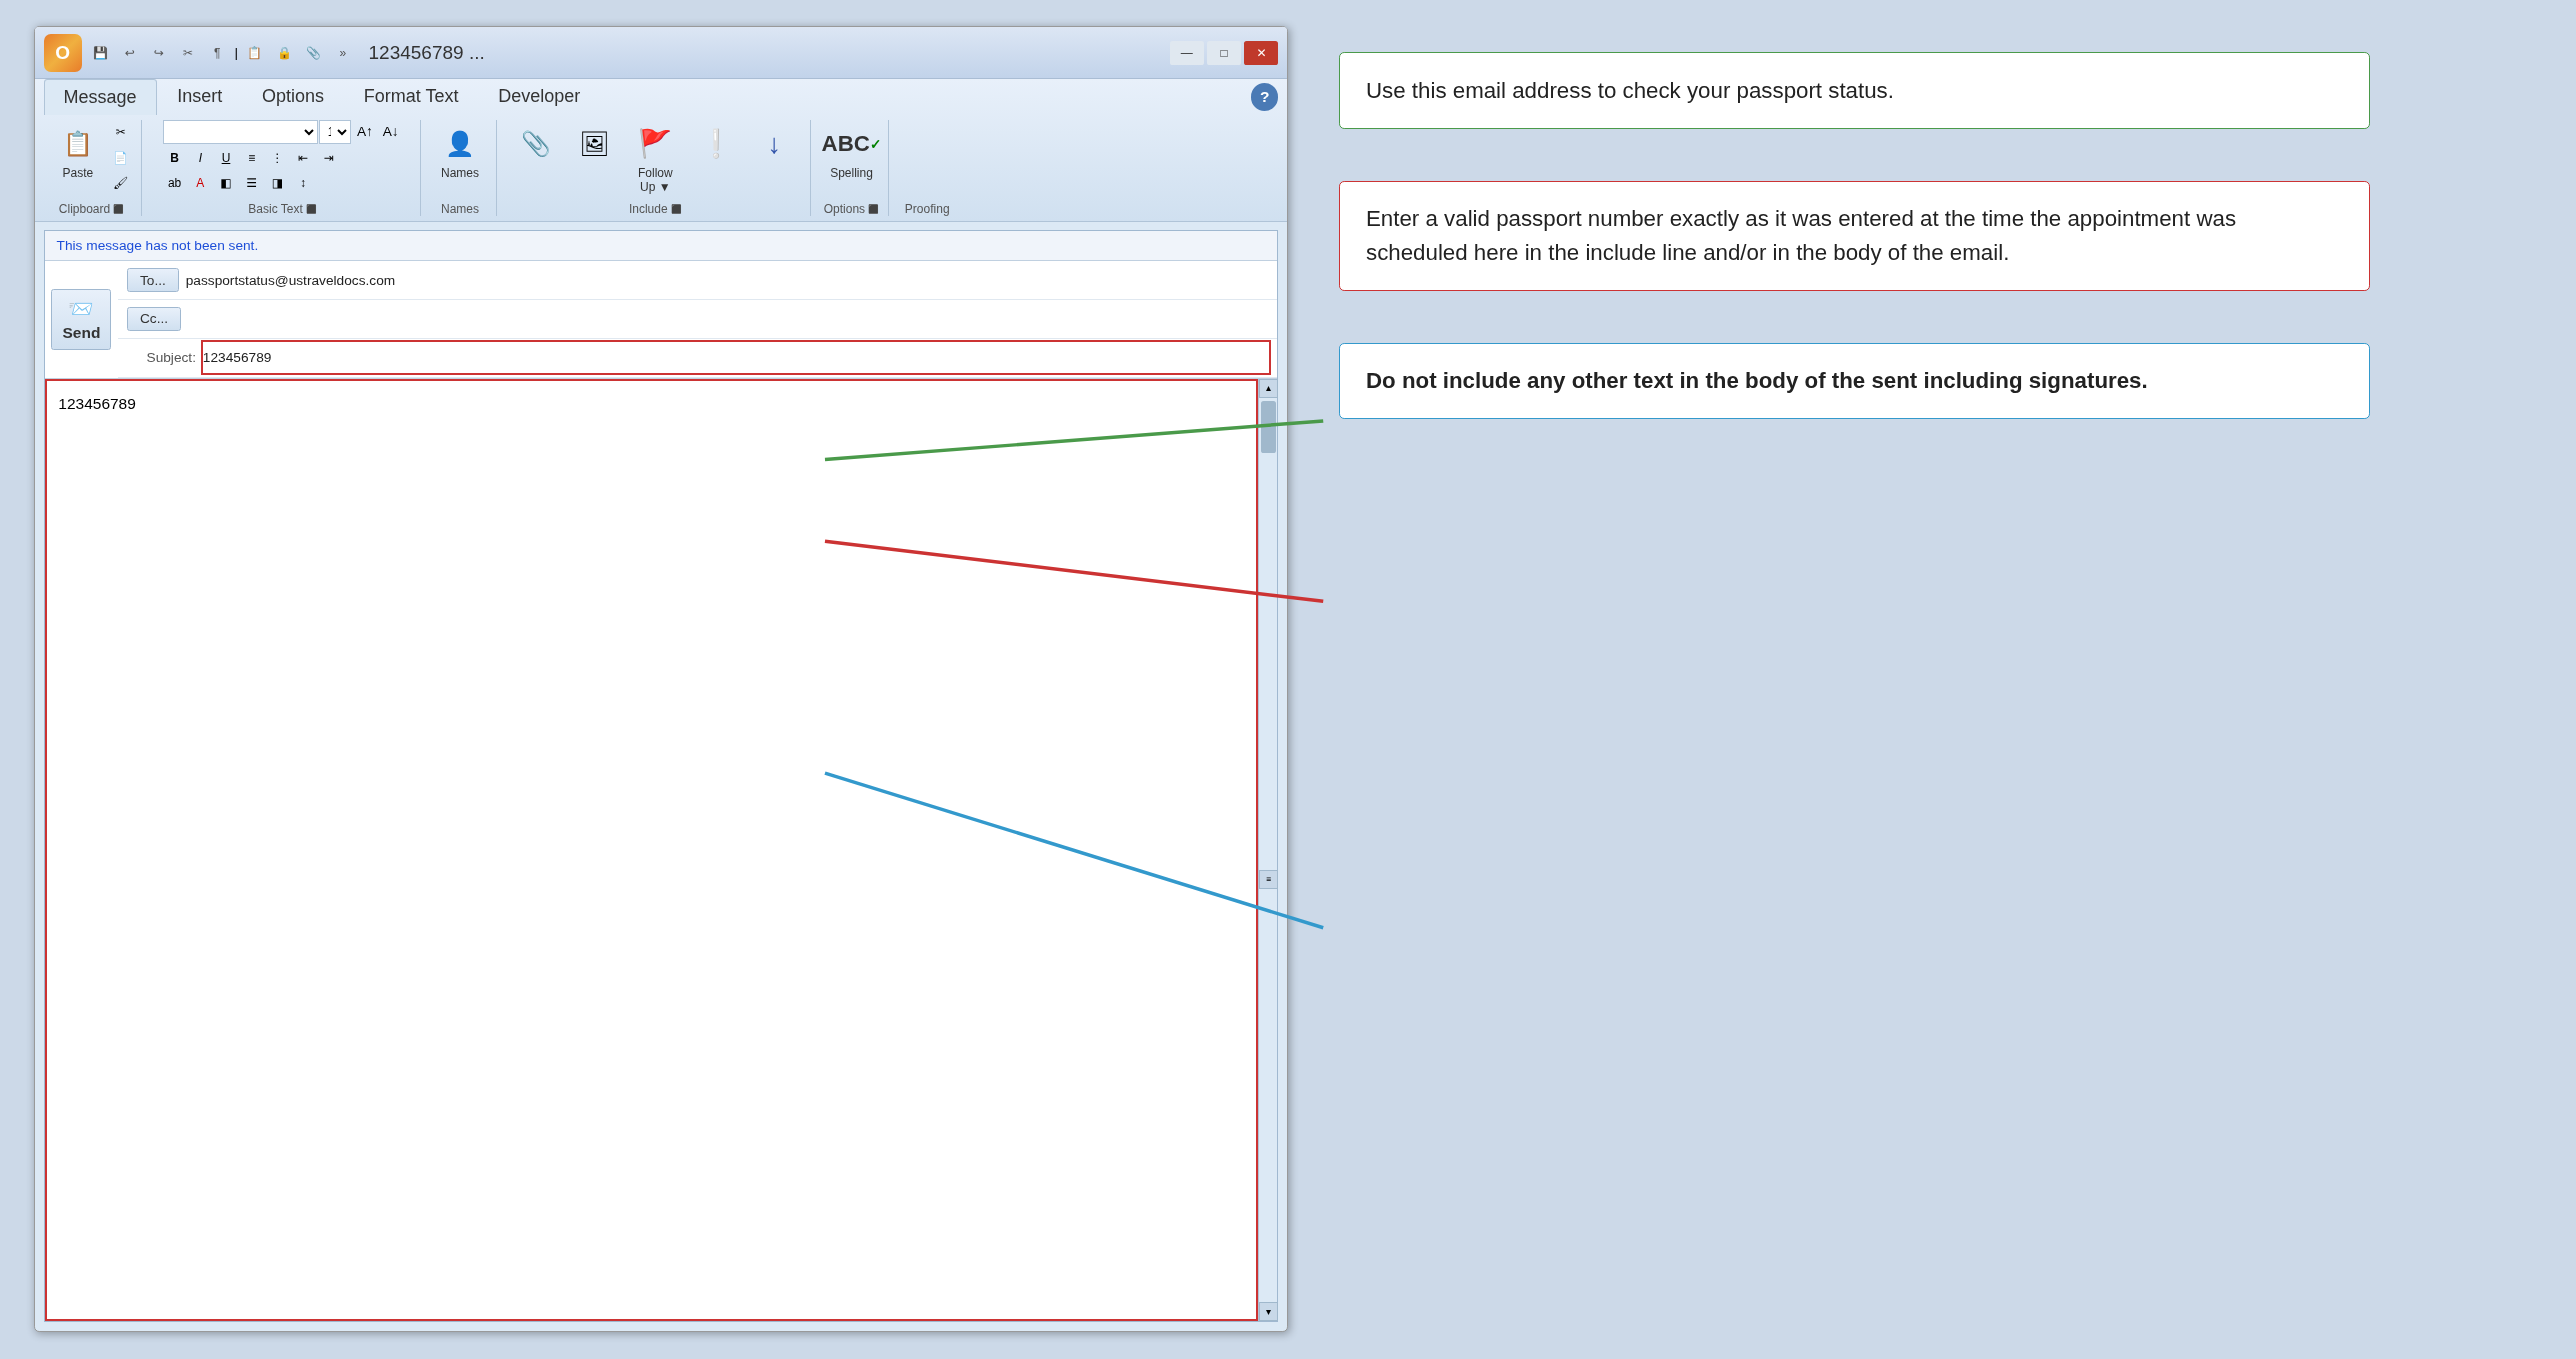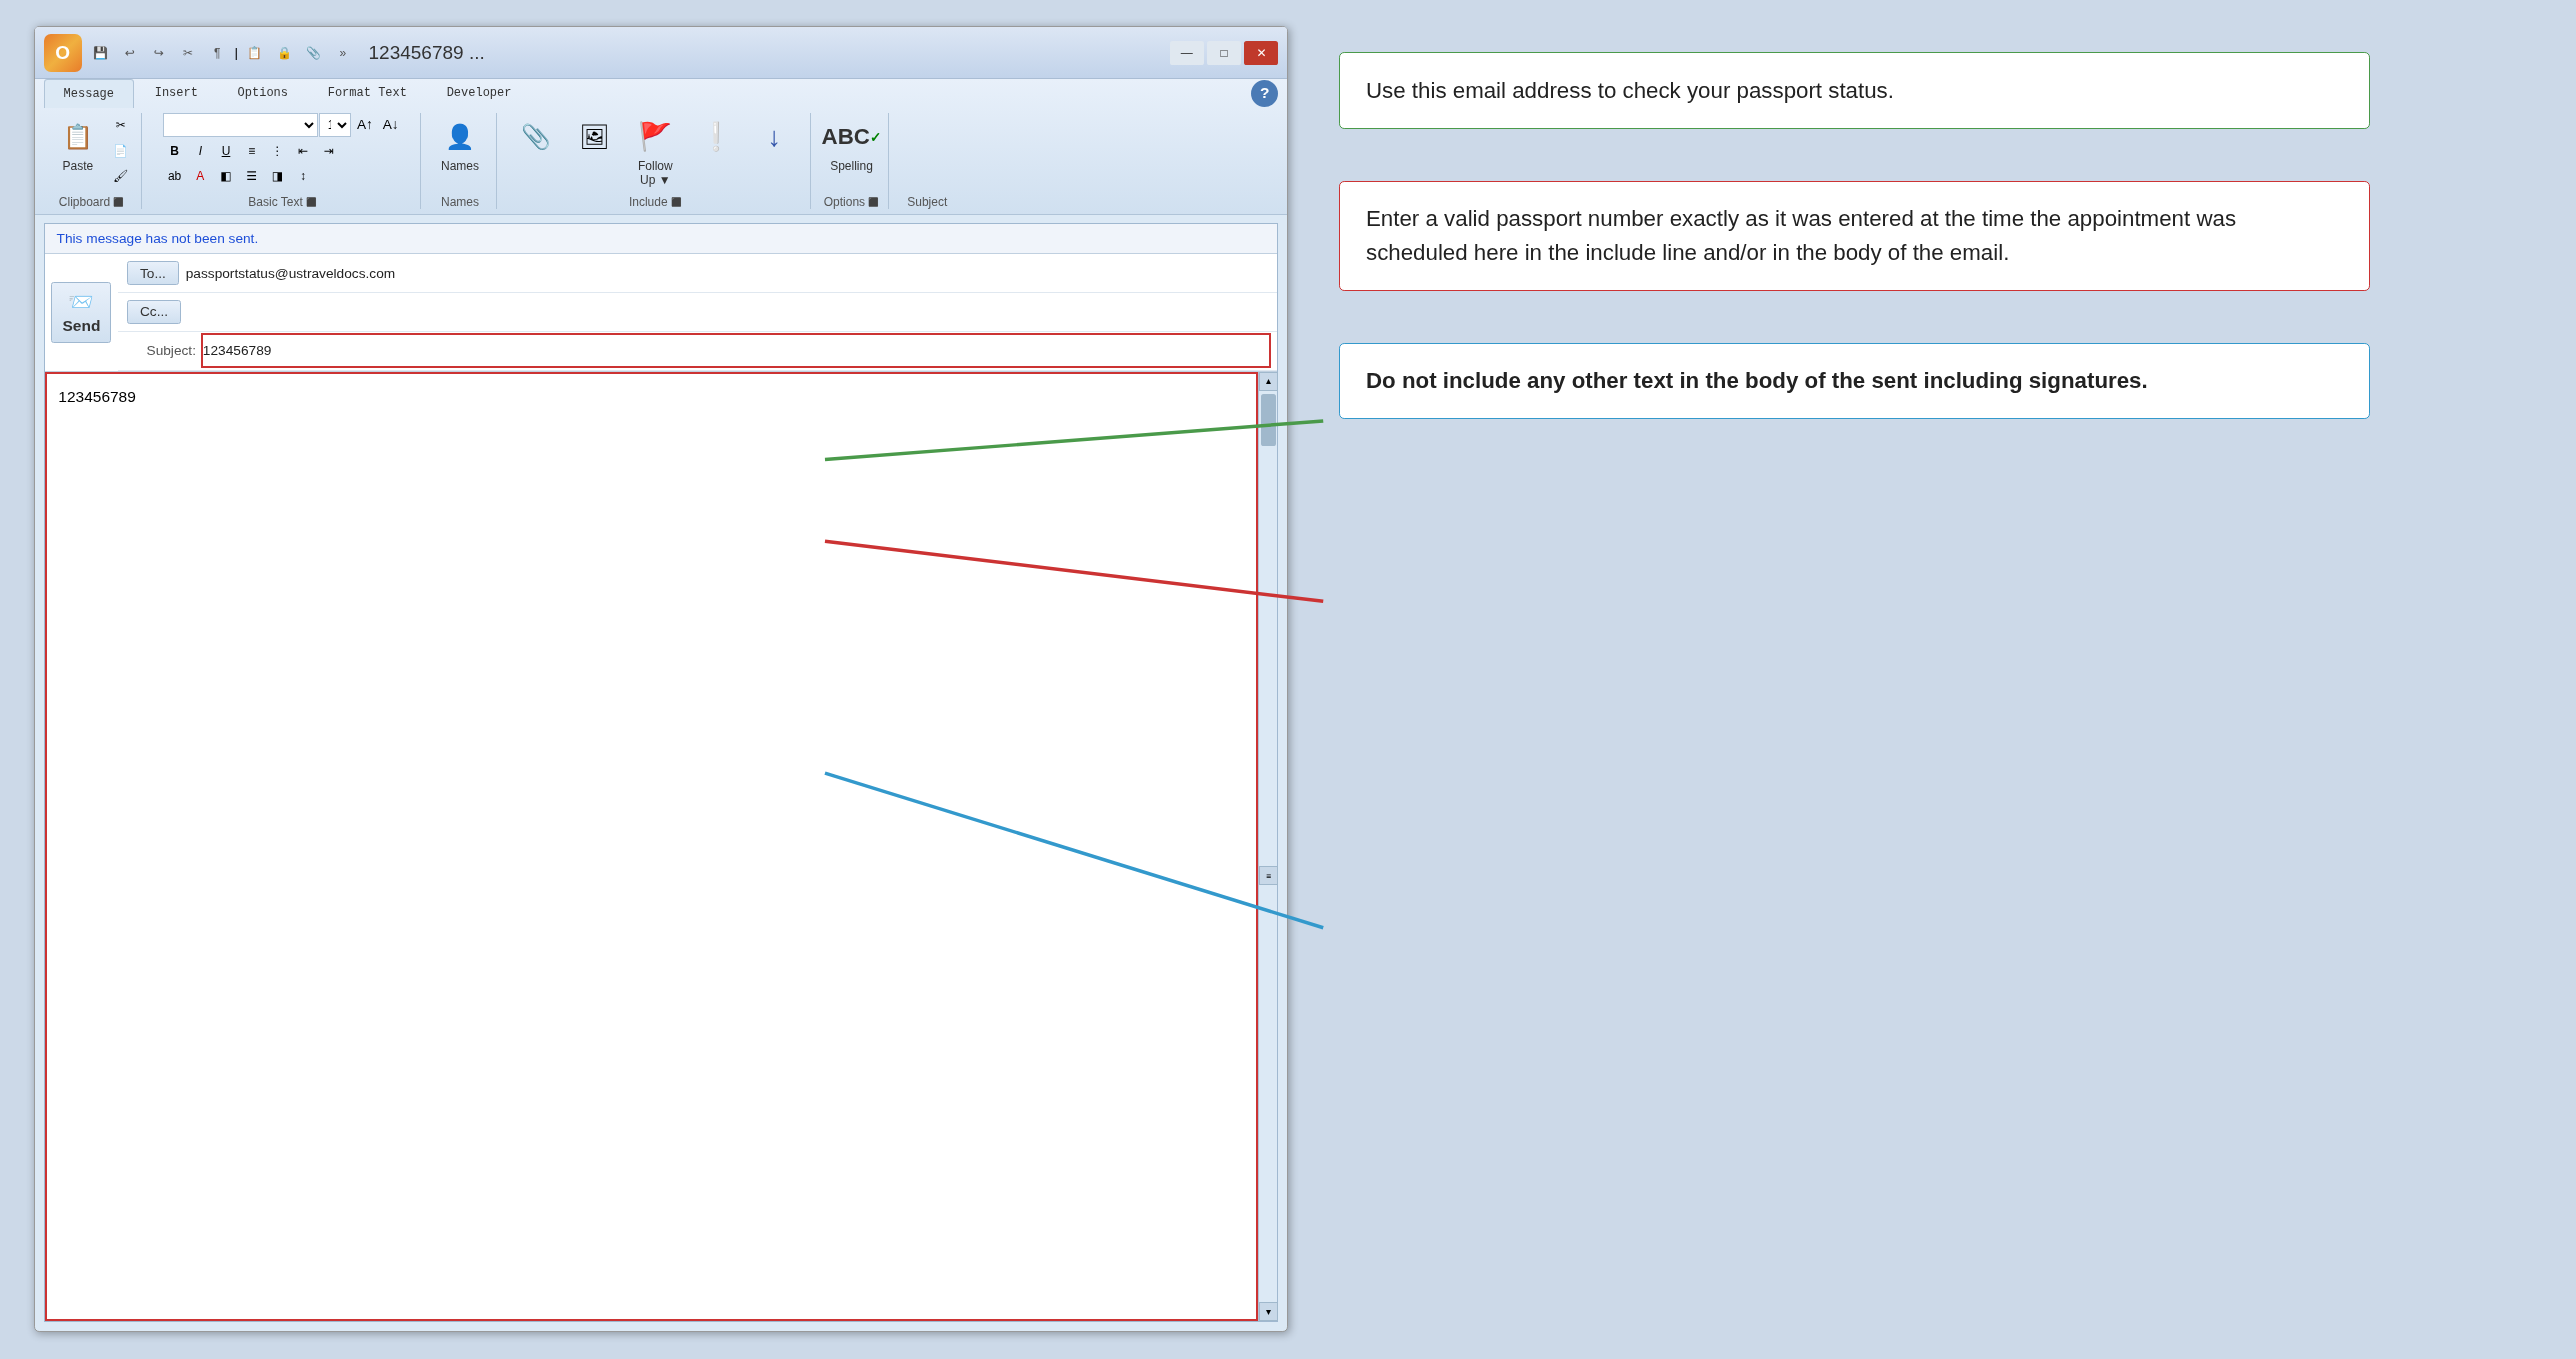--- a/index.html
+++ b/index.html
@@ -101,25 +101,24 @@
       background: linear-gradient(to bottom, #e8f0fa, #d0e0f0);
       border-bottom: 1.7px solid #b0c4d8;
     }
     .ribbon-tabs {
       display: flex;
       padding: 0 8.6px;
       gap: 1.7px;
     }
     .ribbon-tab {
       padding: 6.9px 19px;
-      font-size: 12px;
+      font-size: 18px;
       cursor: pointer;
       border-radius: 3.4px 3.4px 0 0;
       color: #333;
-      font-family: Liberation Mono, monospace;
     }
     .ribbon-tab.active {
       background: #dce9f5;
       border: 0.9px solid #b0c4d8;
       border-bottom: none;
       font-weight: 500;
     }
     .ribbon-help {
       margin-left: auto;
       width: 27.5px; height: 27.5px;
@@ -548,21 +547,21 @@
           <div class="ribbon-group-label">
             <span>Options</span>
             <span class="group-expand">⬛</span>
           </div>
         </div>
 
         <div class="ribbon-group">
           <div class="ribbon-group-items">
           </div>
           <div class="ribbon-group-label">
-            <span>Subject</span>
+            <span>Proofing</span>
           </div>
         </div>
 
       </div>
     </div>
 
     <div class="compose-area">
 
       <div class="not-sent-bar">
         <span>This message has not been sent.</span>

